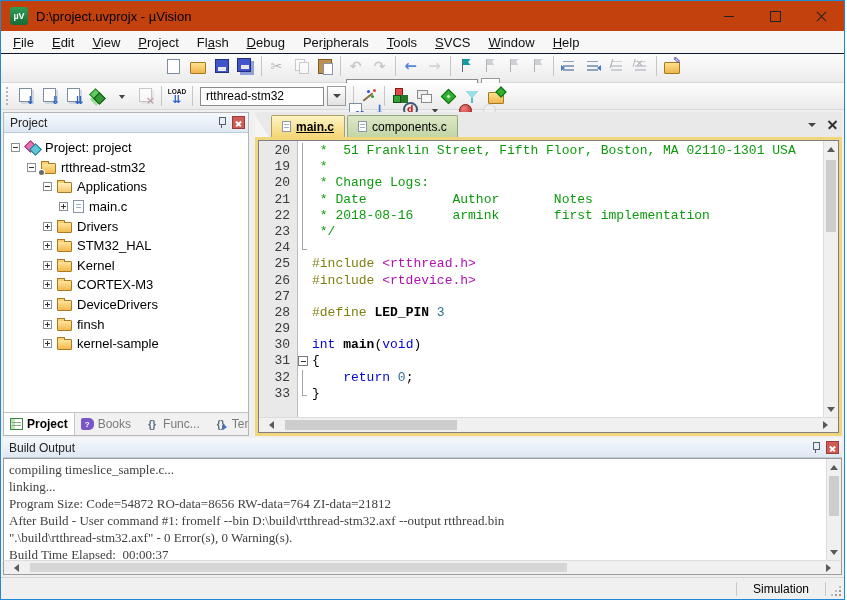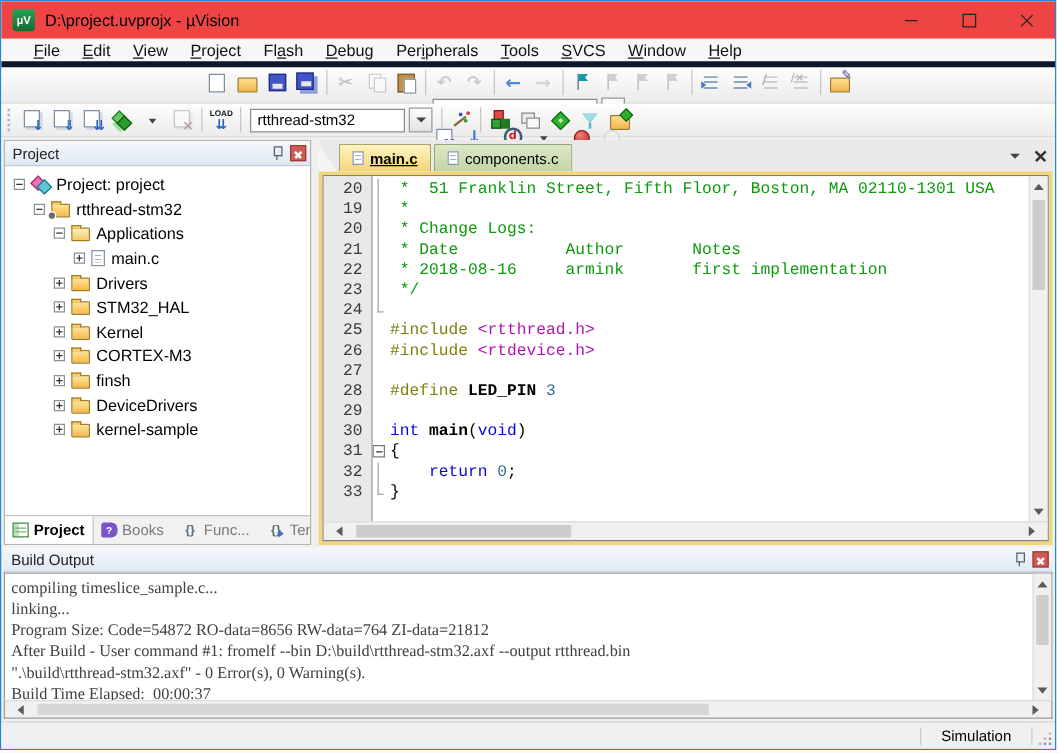--- a/index.html
+++ b/index.html
@@ -2,33 +2,33 @@
 <html style="--window_border: #2089d5; --panel_header: #dfe8f3; --close_button: #ce5c55; --frame_tan: #f2d67c; --tab_active: #f5d676; --tab_active_light: #fdf3c2; --tab_inactive: #c3d5a5; --tab_inactive_light: #dce8c8; --comment: #0d9a0d; --keyword: #0606d8; --preprocessor: #7f7f10; --string: #b012b0; --number: #2f6f8f;"><head>
 <meta charset="utf-8">
 <style>
   html,body{margin:0;padding:0;background:#fff;}
   body{font-family:"Liberation Sans","DejaVu Sans",sans-serif;}
   *{box-sizing:border-box;}
   .win{width:845px;height:600px;border:1px solid var(--window_border,#2089d5);background:#f0f0f0;
        display:flex;flex-direction:column;overflow:hidden;position:relative;}
 
   
-  .titlebar{height:30px;background:#ef4444;display:flex;align-items:center;flex:0 0 auto;}
+  .titlebar{height:30px;background:#c2410c;display:flex;align-items:center;flex:0 0 auto;}
   .appicon{width:18px;height:18px;margin:0 8px 0 9px;background:linear-gradient(#2e9e55,#176b35);
            border-radius:3px;color:#fff;font-size:9px;font-weight:bold;display:flex;align-items:center;justify-content:center;}
   .title{font-size:13px;color:#000;}
   .wincontrols{margin-left:auto;display:flex;height:100%;}
   .wc{width:46px;display:flex;align-items:center;justify-content:center;position:relative;background:transparent;border:none;}
   .wc-min::before{content:"";width:10px;border-top:1px solid #222;}
   .wc-max::before{content:"";width:9px;height:9px;border:1px solid #222;}
   .wc-close::before,.wc-close::after{content:"";position:absolute;width:13px;height:1px;background:#222;}
   .wc-close::before{transform:rotate(45deg);} .wc-close::after{transform:rotate(-45deg);}
 
   
-  .menubar{height:23px;background:#f7f7f7;border-bottom:5px solid #0f172a;display:flex;align-items:center;padding-left:17px;flex:0 0 auto;}
+  .menubar{height:23px;background:#f7f7f7;border-bottom:1px solid #0f172a;display:flex;align-items:center;padding-left:3px;flex:0 0 auto;}
   .mi{padding:2px 9px;font-size:13px;color:#111;background:transparent;border:none;font-family:inherit;}
   .mi u{text-decoration:underline;}
 
   
   .toolbar{background:linear-gradient(#fdfdfd,#ebebeb);border-bottom:1px solid #d8d8d8;display:flex;align-items:center;padding:0 2px;flex:0 0 auto;}
   #tb1{height:29px;flex-direction:column;} #tb2{height:27px;}
   .grip{width:5px;height:18px;margin:0 3px;border-left:2px dotted #b5b5b5;}
   .tbgroup{display:flex;align-items:center;}
   .tbtn{width:24px;height:24px;display:flex;align-items:center;justify-content:center;background:transparent;border:none;padding:0;position:relative;}
   .tbtn.dis{opacity:.45;filter:grayscale(55%);}
@@ -437,26 +437,26 @@
             <span class="tlabel">Kernel</span>
           </div>
           <div class="trow" style="padding-left: 39px;">
             <button class="texp plus"></button>
             <span class="ticon ic-folder"></span>
             <span class="tlabel">CORTEX-M3</span>
           </div>
           <div class="trow" style="padding-left: 39px;">
             <button class="texp plus"></button>
             <span class="ticon ic-folder"></span>
+            <span class="tlabel">DeviceDrivers</span>
+          </div>
+          <div class="trow" style="padding-left: 39px;">
+            <button class="texp plus"></button>
+            <span class="ticon ic-folder"></span>
             <span class="tlabel">finsh</span>
-          </div>
-          <div class="trow" style="padding-left: 39px;">
-            <button class="texp plus"></button>
-            <span class="ticon ic-folder"></span>
-            <span class="tlabel">DeviceDrivers</span>
           </div>
           <div class="trow" style="padding-left: 39px;">
             <button class="texp plus"></button>
             <span class="ticon ic-folder"></span>
             <span class="tlabel">kernel-sample</span>
           </div>
         </div>
       <div class="ptabs" id="ptabs">
           <button class="ptab active">
             <span class="pt pt-grid"></span>

